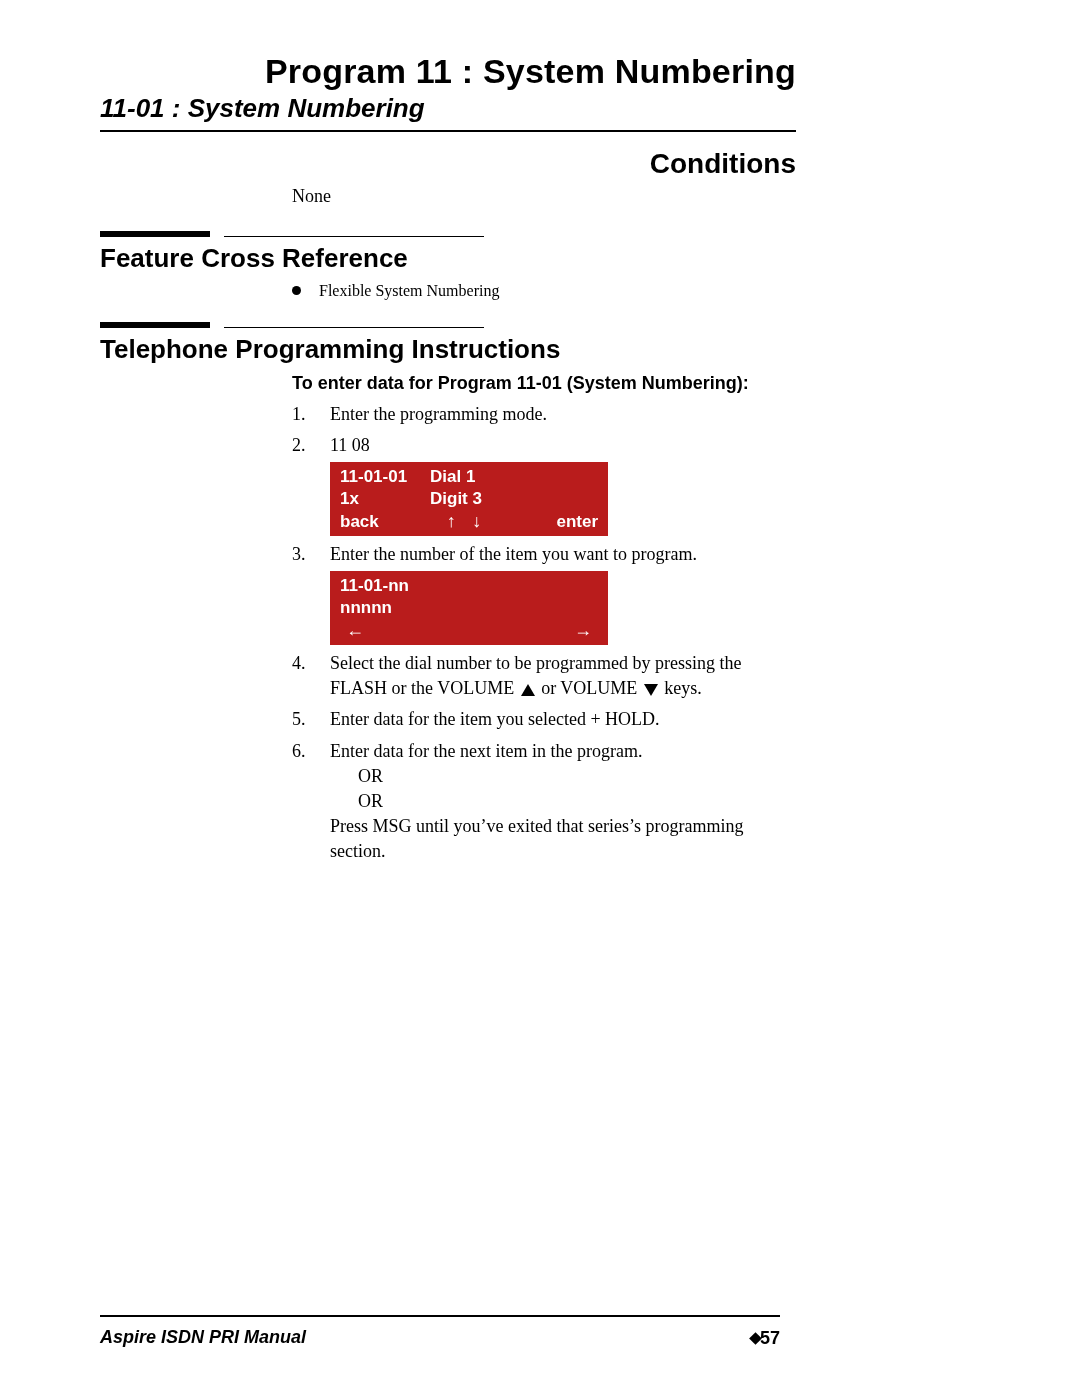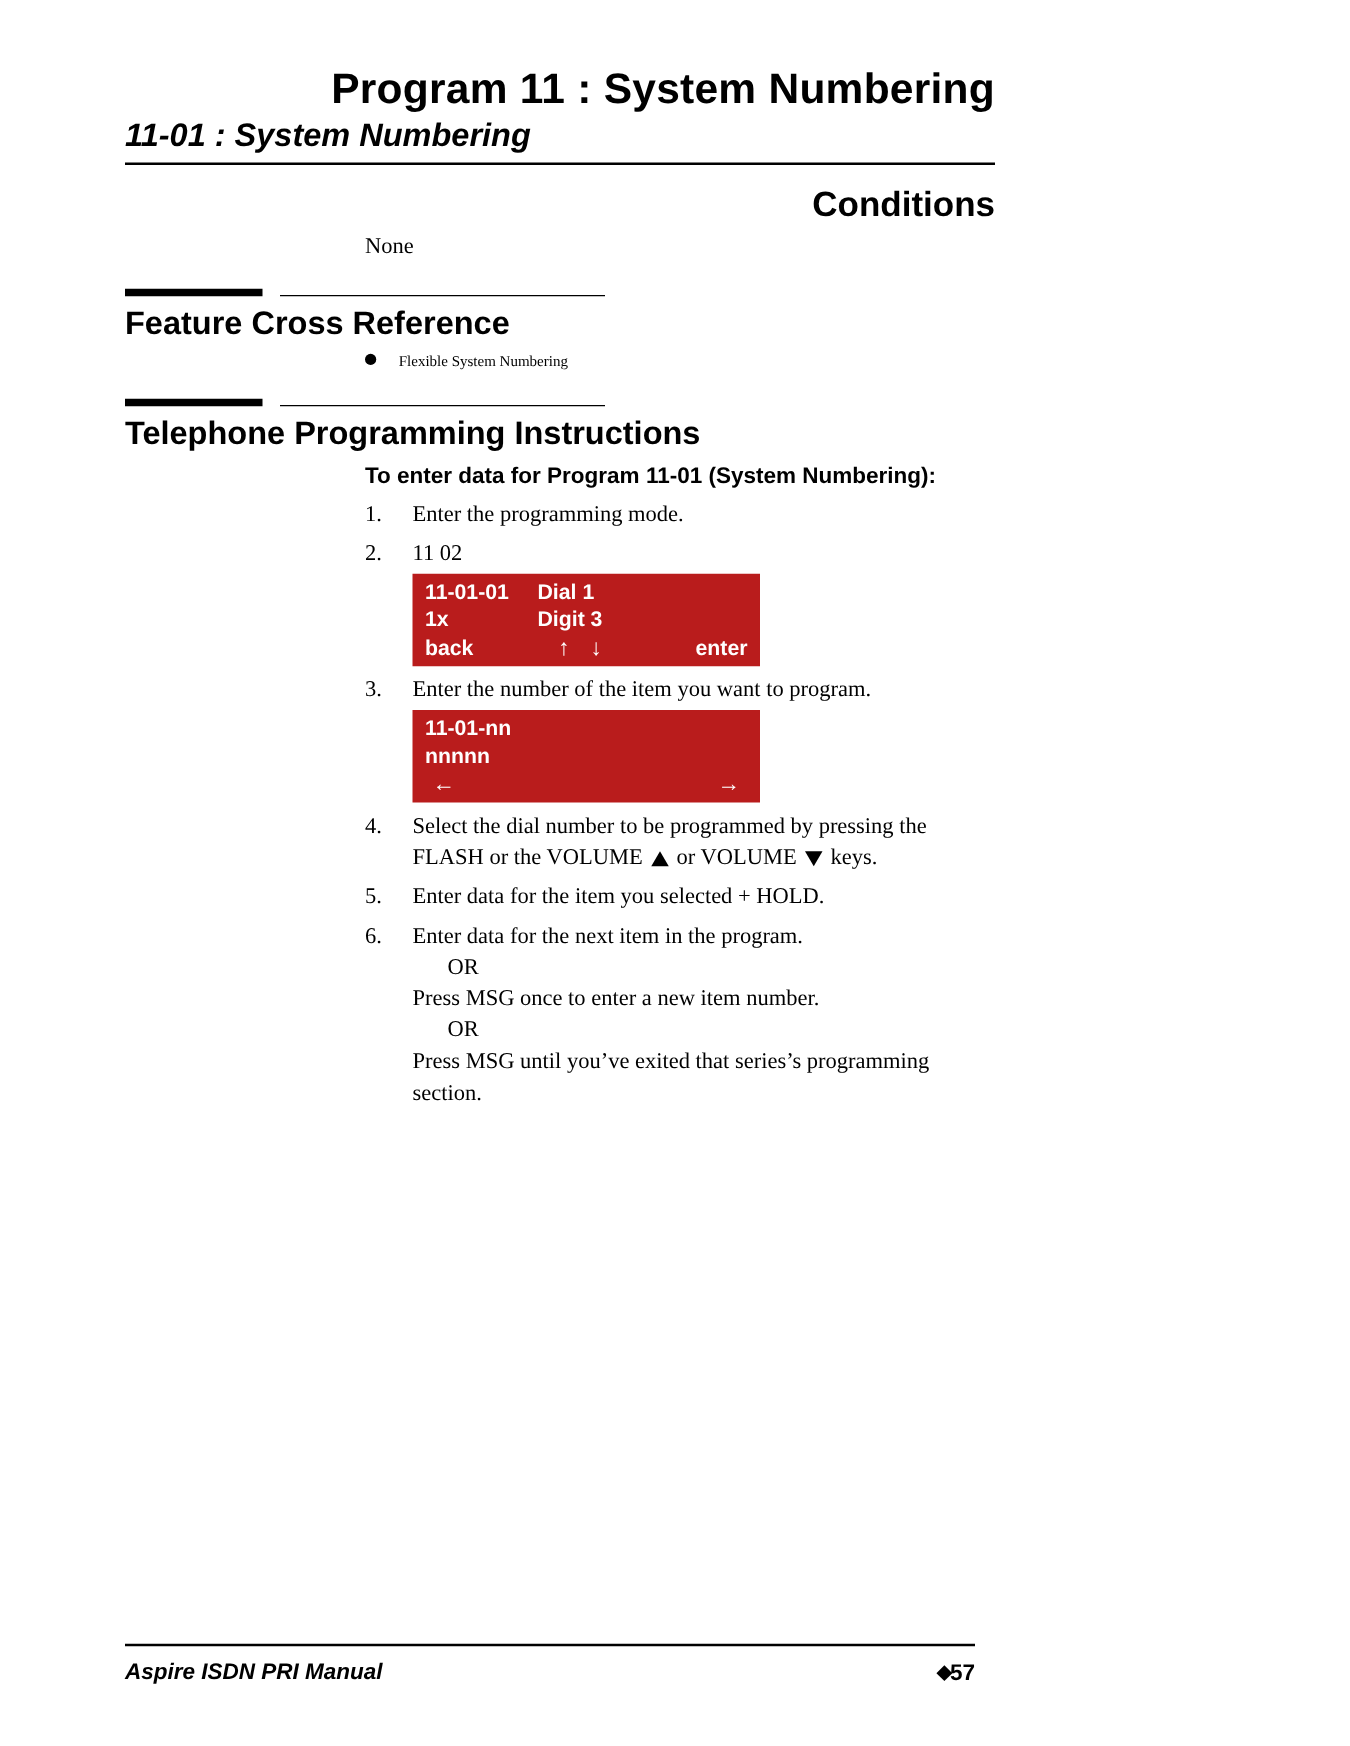--- a/index.html
+++ b/index.html
@@ -75,21 +75,21 @@
     margin: 6px 0 8px 0;
     font-weight: 700;
     font-size: 26px;
   }
 
   
   .bullets {
     margin: 0 0 20px 192px;
     padding: 0;
     list-style: none;
-    font-size: 12px;
+    font-size: 16px;
   }
   .bullets li::before {
     content: "";
     display: inline-block;
     width: 9px; height: 9px;
     border-radius: 50%;
     background: #000;
     margin-right: 18px;
     vertical-align: 1px;
   }
@@ -242,21 +242,21 @@
         </div>
     </div>
     <h2 class="sans">Telephone Programming Instructions</h2>
 
     <div class="sans instr-lead">To enter data for Program 11-01 (System Numbering):</div>
 
     <ol class="steps">
       <li><span>Enter the programming mode.</span></li>
 
       <li>
-        <span>11 02</span>
+        <span>11 08</span>
         <div class="lcd">
           <div class="row">
             <span class="c1">11-01-01</span>
             <span class="c2">Dial  1</span>
           </div>
           <div class="row">
             <span class="c1">1x</span>
             <span class="c2">Digit 3</span>
           </div>
           <div class="soft">
@@ -285,21 +285,20 @@
 
       <li>
         <span>Select the dial number to be programmed by pressing the FLASH or the VOLUME </span><span class="tri-up"></span><span> or VOLUME </span><span class="tri-down"></span><span> keys.</span>
       </li>
 
       <li><span>Enter data for the item you selected + HOLD.</span></li>
 
       <li>
         <span>Enter data for the next item in the program.</span>
         <span class="indent-or">OR</span>
-        <span>Press MSG once to enter a new item number.</span>
         <span class="indent-or">OR</span>
         <span>Press MSG until you’ve exited that series’s programming section.</span>
       </li>
     </ol>
   </div>
 
   <div class="footer">
     <hr class="ftr-rule">
     <div class="ftr-row">
       <div class="sans ftr-left">Aspire ISDN PRI Manual</div>

